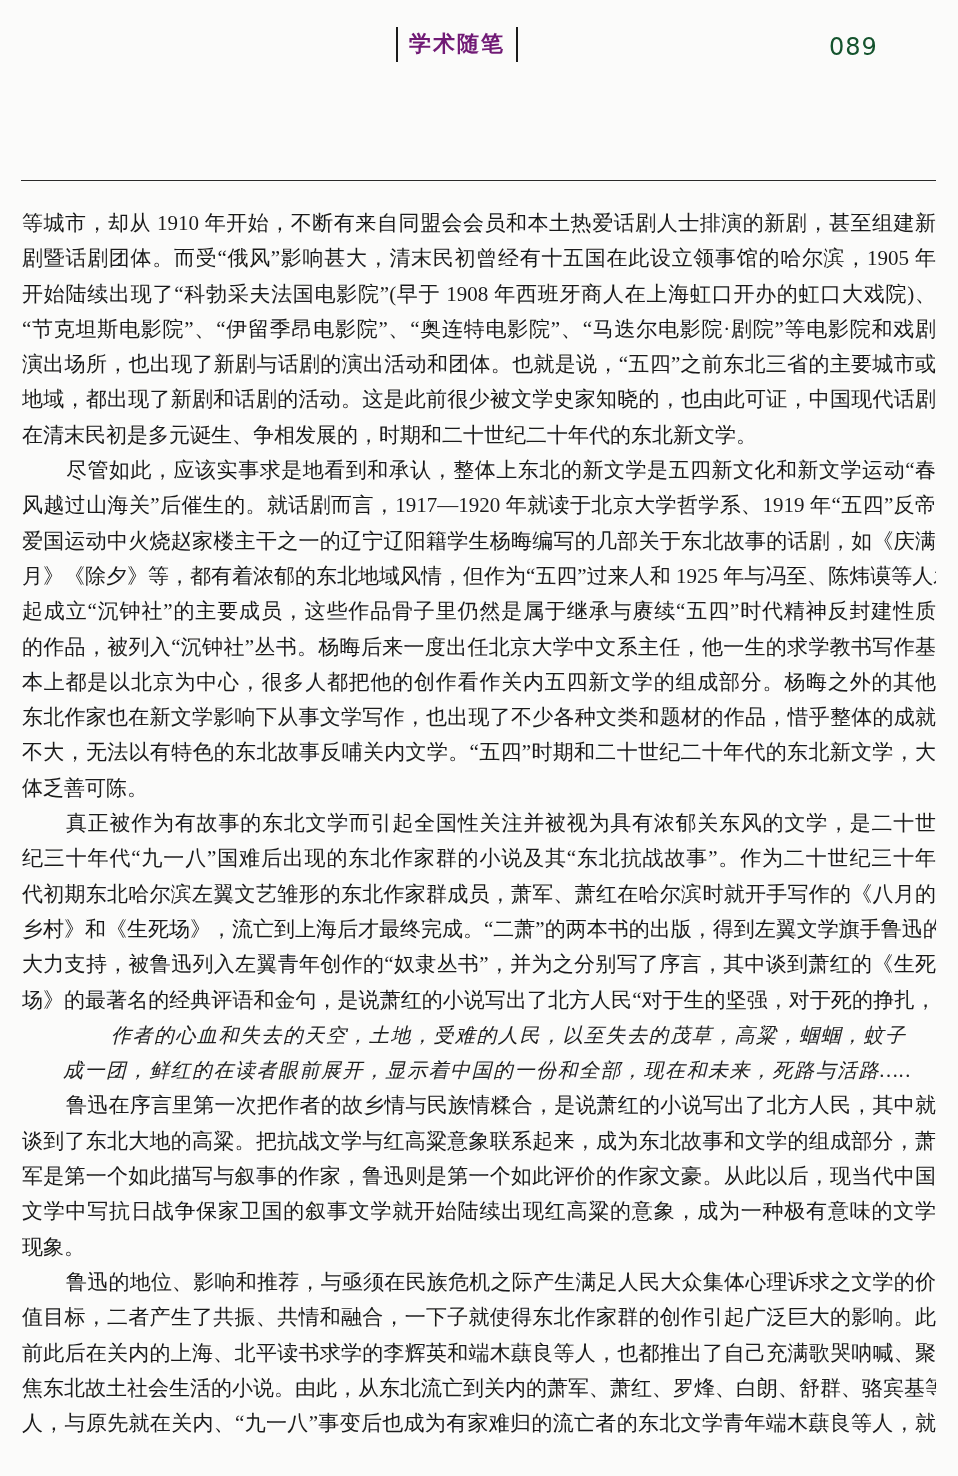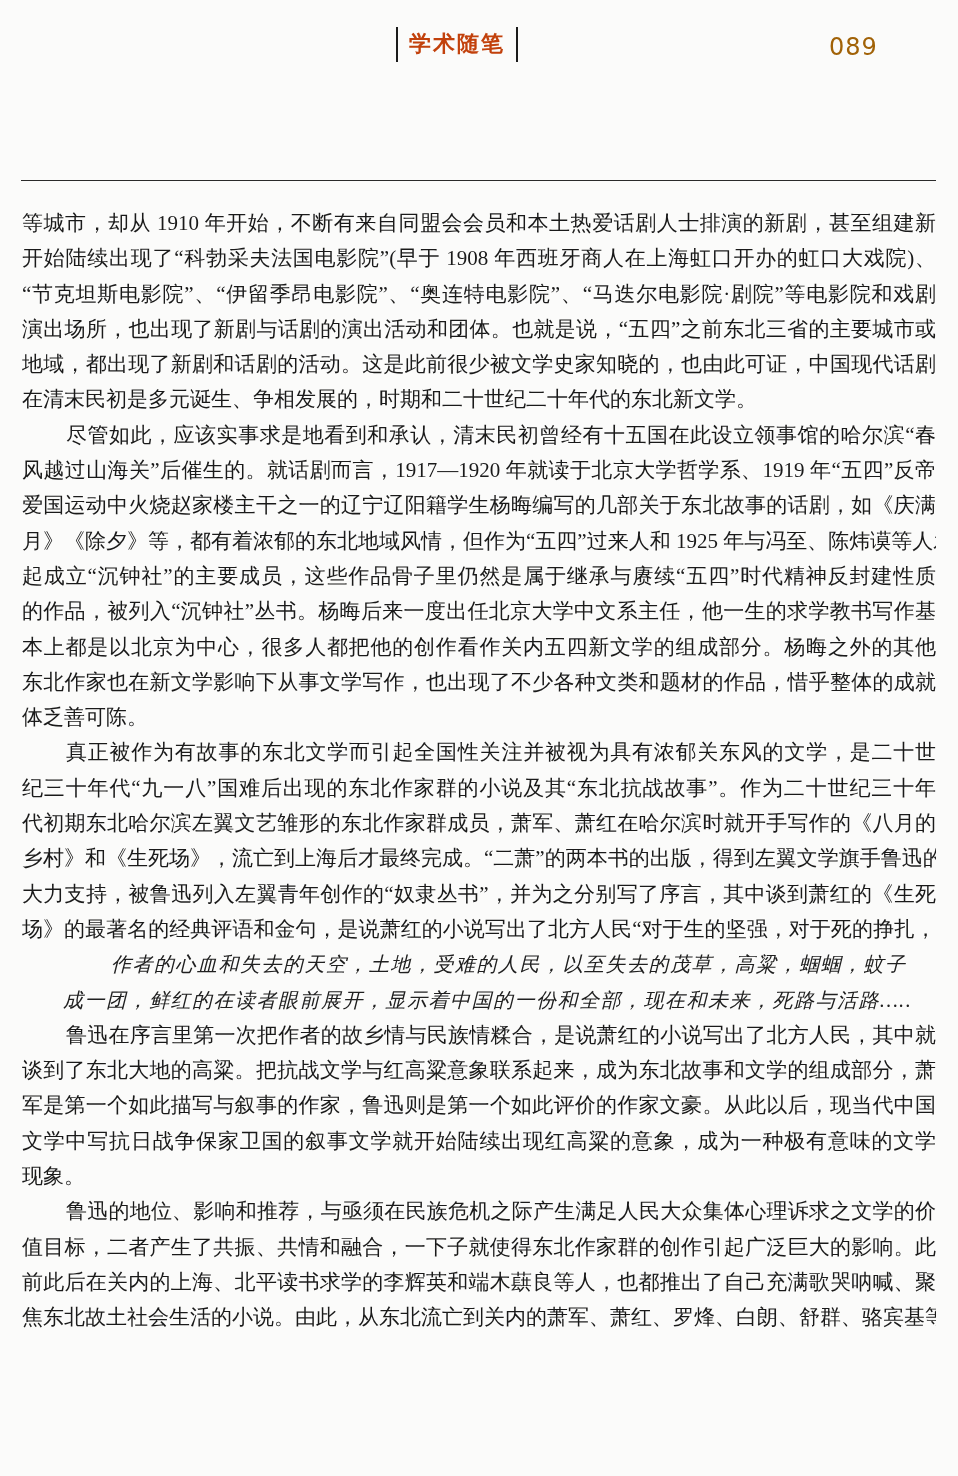--- a/index.html
+++ b/index.html
@@ -9,27 +9,27 @@
     font-family:"Liberation Serif","DejaVu Serif",serif; color:#1a1a1a;
   }
   
   .title-group {
     position:absolute; left:396px; top:25px; height:38px;
     display:flex; align-items:center; gap:11px;
   }
   .title-bar { width:2px; height:35px; background:#1b1b1b; }
   .section-title {
     margin:0; font-family:"Liberation Sans","DejaVu Sans",sans-serif;
-    font-weight:700; font-size:22px; letter-spacing:2px; color:#c2410c;
+    font-weight:700; font-size:22px; letter-spacing:2px; color:#701a75;
     white-space:nowrap;
   }
   .page-num {
     position:absolute; left:829px; top:33px;
     font-family:"DejaVu Sans","Liberation Sans",sans-serif;
-    font-weight:400; font-size:24px; color:#a16207; letter-spacing:1px;
+    font-weight:400; font-size:24px; color:#14532d; letter-spacing:1px;
   }
   .rule {
     position:absolute; left:21px; top:172px; width:915px; height:0;
     border:0; border-top:1.6px solid #2a2a2a;
   }
   
   .article {
     position:absolute; left:22px; top:206px; width:914px;
     font-size:21px;
   }
@@ -57,35 +57,37 @@
       <span class="title-bar"></span>
     </div>
     <div class="page-num">089</div>
   </header>
 
   <hr class="rule">
 
   <main class="article" id="article">
       <div class="paragraph body">
         <div class="line fill">等城市，却从 1910 年开始，不断有来自同盟会会员和本土热爱话剧人士排演的新剧，甚至组建新</div>
+        <div class="line fill">剧暨话剧团体。而受“俄风”影响甚大，清末民初曾经有十五国在此设立领事馆的哈尔滨，1905 年</div>
         <div class="line fill">开始陆续出现了“科勃采夫法国电影院”(早于 1908 年西班牙商人在上海虹口开办的虹口大戏院)、</div>
         <div class="line fill">“节克坦斯电影院”、“伊留季昂电影院”、“奥连特电影院”、“马迭尔电影院·剧院”等电影院和戏剧</div>
         <div class="line fill">演出场所，也出现了新剧与话剧的演出活动和团体。也就是说，“五四”之前东北三省的主要城市或</div>
         <div class="line fill">地域，都出现了新剧和话剧的活动。这是此前很少被文学史家知晓的，也由此可证，中国现代话剧</div>
         <div class="line nofill">在清末民初是多元诞生、争相发展的，时期和二十世纪二十年代的东北新文学。</div>
       </div>
       <div class="paragraph body">
-        <div class="line fill indent">尽管如此，应该实事求是地看到和承认，清末民初曾经有十五国在此设立领事馆的哈尔滨“春</div>
+        <div class="line fill indent">尽管如此，应该实事求是地看到和承认，整体上东北的新文学是五四新文化和新文学运动“春</div>
         <div class="line fill">风越过山海关”后催生的。就话剧而言，1917—1920 年就读于北京大学哲学系、1919 年“五四”反帝</div>
         <div class="line fill">爱国运动中火烧赵家楼主干之一的辽宁辽阳籍学生杨晦编写的几部关于东北故事的话剧，如《庆满</div>
         <div class="line fill">月》《除夕》等，都有着浓郁的东北地域风情，但作为“五四”过来人和 1925 年与冯至、陈炜谟等人发</div>
         <div class="line fill">起成立“沉钟社”的主要成员，这些作品骨子里仍然是属于继承与赓续“五四”时代精神反封建性质</div>
         <div class="line fill">的作品，被列入“沉钟社”丛书。杨晦后来一度出任北京大学中文系主任，他一生的求学教书写作基</div>
         <div class="line fill">本上都是以北京为中心，很多人都把他的创作看作关内五四新文学的组成部分。杨晦之外的其他</div>
         <div class="line fill">东北作家也在新文学影响下从事文学写作，也出现了不少各种文类和题材的作品，惜乎整体的成就</div>
+        <div class="line fill">不大，无法以有特色的东北故事反哺关内文学。“五四”时期和二十世纪二十年代的东北新文学，大</div>
         <div class="line nofill">体乏善可陈。</div>
       </div>
       <div class="paragraph body">
         <div class="line fill indent">真正被作为有故事的东北文学而引起全国性关注并被视为具有浓郁关东风的文学，是二十世</div>
         <div class="line fill">纪三十年代“九一八”国难后出现的东北作家群的小说及其“东北抗战故事”。作为二十世纪三十年</div>
         <div class="line fill">代初期东北哈尔滨左翼文艺雏形的东北作家群成员，萧军、萧红在哈尔滨时就开手写作的《八月的</div>
         <div class="line fill">乡村》和《生死场》，流亡到上海后才最终完成。“二萧”的两本书的出版，得到左翼文学旗手鲁迅的</div>
         <div class="line fill">大力支持，被鲁迅列入左翼青年创作的“奴隶丛书”，并为之分别写了序言，其中谈到萧红的《生死</div>
         <div class="line fill">场》的最著名的经典评语和金句，是说萧红的小说写出了北方人民“对于生的坚强，对于死的挣扎，</div>
       </div>
@@ -98,15 +100,16 @@
         <div class="line fill">谈到了东北大地的高粱。把抗战文学与红高粱意象联系起来，成为东北故事和文学的组成部分，萧</div>
         <div class="line fill">军是第一个如此描写与叙事的作家，鲁迅则是第一个如此评价的作家文豪。从此以后，现当代中国</div>
         <div class="line fill">文学中写抗日战争保家卫国的叙事文学就开始陆续出现红高粱的意象，成为一种极有意味的文学</div>
         <div class="line nofill">现象。</div>
       </div>
       <div class="paragraph body">
         <div class="line fill indent">鲁迅的地位、影响和推荐，与亟须在民族危机之际产生满足人民大众集体心理诉求之文学的价</div>
         <div class="line fill">值目标，二者产生了共振、共情和融合，一下子就使得东北作家群的创作引起广泛巨大的影响。此</div>
         <div class="line fill">前此后在关内的上海、北平读书求学的李辉英和端木蕻良等人，也都推出了自己充满歌哭呐喊、聚</div>
         <div class="line fill">焦东北故土社会生活的小说。由此，从东北流亡到关内的萧军、萧红、罗烽、白朗、舒群、骆宾基等</div>
+        <div class="line fill">人，与原先就在关内、“九一八”事变后也成为有家难归的流亡者的东北文学青年端木蕻良等人，就</div>
       </div>
     </main>
 </div>
 
 </body></html>

